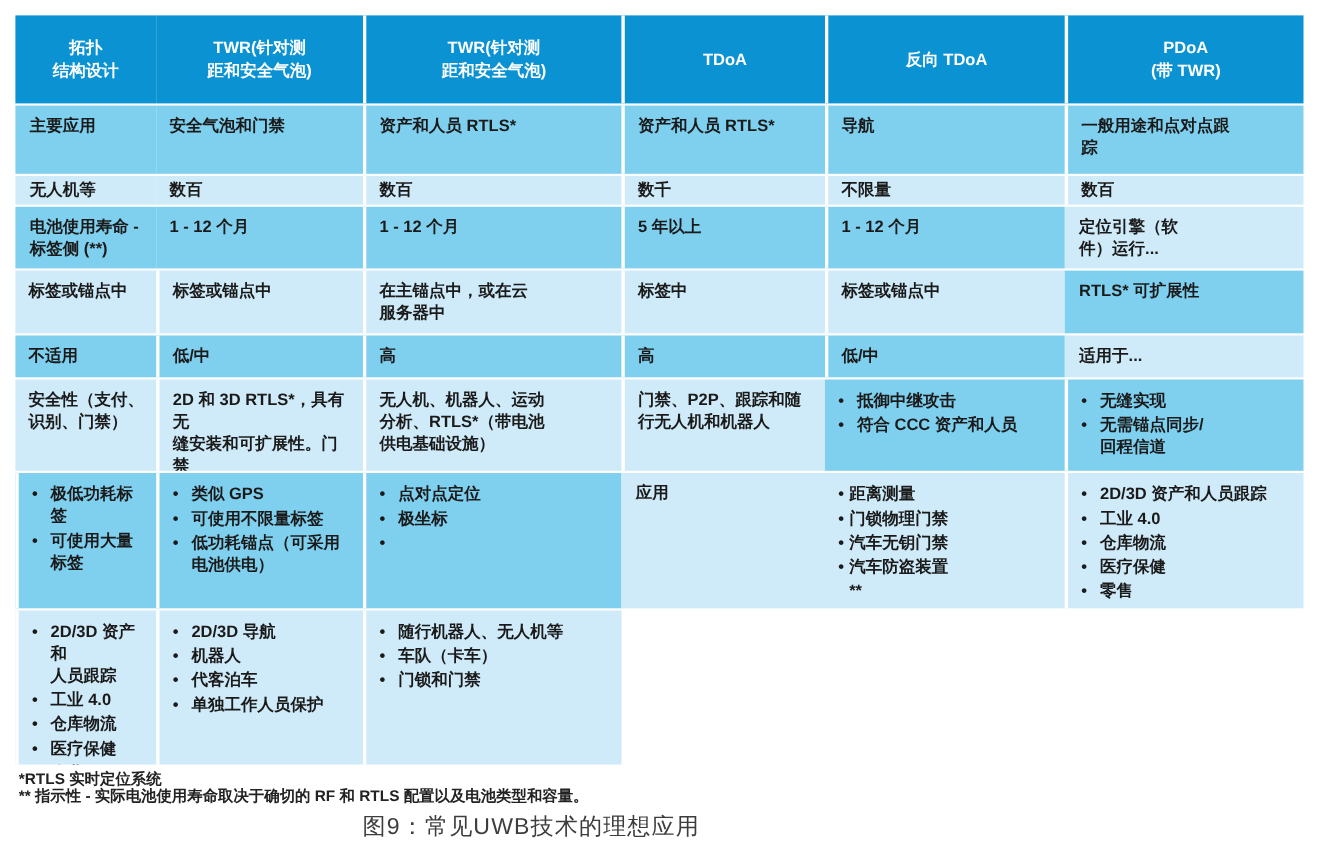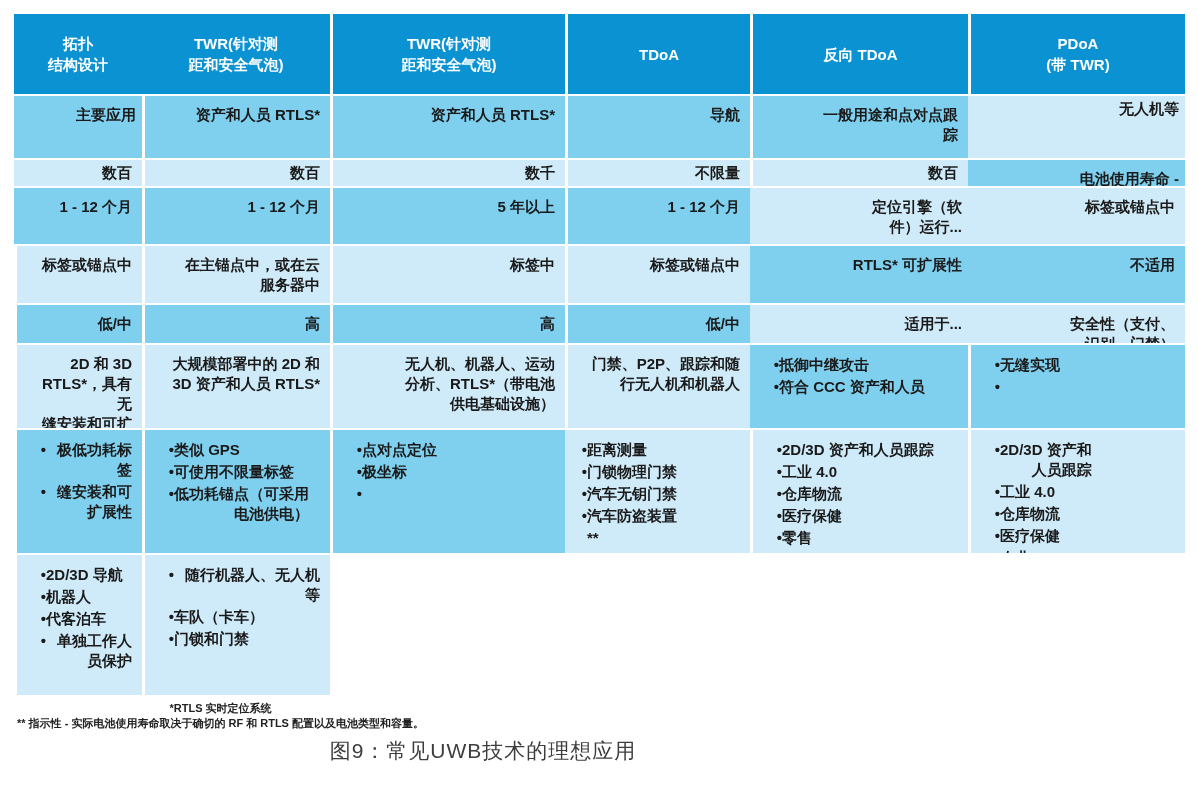--- a/index.html
+++ b/index.html
@@ -16,35 +16,35 @@
   .page{position:relative;width:1198px;height:785px;background:#fff;}
 
   .uwb-table{
     position:absolute;left:14px;top:14px;width:1171px;
     display:grid;
     grid-template-columns:128px 188px 235px 185px 218px 217px;
     grid-template-rows:80px 62px 26px 56px 57px 38px 83px 123px 140px;
     row-gap:2px;
     background:#fff;
   }
-  .cell{font-size:15px;font-weight:700;line-height:20px;overflow:hidden;text-align:right;}
+  .cell{font-size:15px;font-weight:700;line-height:20px;overflow:hidden;}
   .h{background:var(--header-bg);color:var(--header-text);display:flex;align-items:center;justify-content:center;text-align:center;white-space:pre-line;line-height:21px;}
   .m{background:var(--row-medium);}
   .p{background:var(--row-pale);}
   .c3,.c4,.c5,.c6{border-left:3px solid #ffffff;}
   .lbl{padding:9px 6px 0 13px;white-space:pre-line;}
   .val{padding:9px 10px 0 12px;white-space:pre-line;}
   .sm{padding-top:3px;}
   .list{padding-top:10px;}
   .li{display:flex;margin-bottom:2px;}
   .blt{flex:0 0 17px;}
   .tight .blt{flex:0 0 10px;}
   .lt{white-space:pre-line;}
 
-  .footnotes{position:absolute;left:17px;top:701px;font-size:11px;font-weight:700;line-height:15px;color:#222;text-align:center;}
+  .footnotes{position:absolute;left:17px;top:701px;font-size:14px;font-weight:700;line-height:15px;color:#222;}
   .caption{position:absolute;left:0;top:737px;width:966px;text-align:center;
            font-size:21px;font-weight:400;color:var(--caption);letter-spacing:1px;}
 </style>
 </head>
 <body>
 
 <div class="page">
 
   <div class="uwb-table">
 
@@ -53,20 +53,21 @@
     <div class="cell h">TWR(针对测
 距和安全气泡)</div>
     <div class="cell h c3">TWR(针对测
 距和安全气泡)</div>
     <div class="cell h c4">TDoA</div>
     <div class="cell h c5">反向 TDoA</div>
     <div class="cell h c6">PDoA
 (带 TWR)</div>
 
     <div class="cell m lbl">主要应用</div>
+    <div class="cell m val">安全气泡和门禁</div>
     <div class="cell m val c3">资产和人员 RTLS*</div>
     <div class="cell m val c4">资产和人员 RTLS*</div>
     <div class="cell m val c5">导航</div>
     <div class="cell m val c6">一般用途和点对点跟
 踪</div>
 
     <div class="cell p lbl sm">无人机等</div>
     <div class="cell p val sm">数百</div>
     <div class="cell p val sm c3">数百</div>
     <div class="cell p val sm c4">数千</div>
@@ -95,35 +96,35 @@
     <div class="cell m val c4">高</div>
     <div class="cell m val c5">高</div>
     <div class="cell m val c6">低/中</div>
 
     <div class="cell p lbl">适用于...</div>
     <div class="cell p val">安全性（支付、
 识别、门禁）</div>
     <div class="cell p val c3">2D 和 3D RTLS*，具有无
 缝安装和可扩展性。门禁
 和安全交易</div>
-    <div class="cell p val c4">大规模部署中的 2D 和
-3D 资产和人员 RTLS*</div>
     <div class="cell p val c5">无人机、机器人、运动
 分析、RTLS*（带电池
 供电基础设施）</div>
     <div class="cell p val c6">门禁、P2P、跟踪和随
 行无人机和机器人</div>
 
     <div class="cell m val list"><div class="li"><span class="blt">•</span><span class="lt">抵御中继攻击</span></div><div class="li"><span class="blt">•</span><span class="lt">符合 CCC 资产和人员</span></div></div>
-    <div class="cell m val list c3"><div class="li"><span class="blt">•</span><span class="lt">无缝实现</span></div><div class="li"><span class="blt">•</span></div></div>
-    <div class="cell m val list c4"><div class="li"><span class="blt">•</span><span class="lt">极低功耗标签</span></div><div class="li"><span class="blt">•</span><span class="lt">缝安装和可扩展性</span></div></div>
+    <div class="cell m val list c3"><div class="li"><span class="blt">•</span><span class="lt">无缝实现</span></div><div class="li"><span class="blt">•</span><span class="lt">无需锚点同步/
+回程信道</span></div></div>
+    <div class="cell m val list c4"><div class="li"><span class="blt">•</span><span class="lt">极低功耗标签</span></div><div class="li"><span class="blt">•</span><span class="lt">可使用大量标签</span></div></div>
     <div class="cell m val list c5"><div class="li"><span class="blt">•</span><span class="lt">类似 GPS</span></div><div class="li"><span class="blt">•</span><span class="lt">可使用不限量标签</span></div><div class="li"><span class="blt">•</span><span class="lt">低功耗锚点（可采用
 电池供电）</span></div></div>
     <div class="cell m val list c6"><div class="li"><span class="blt">•</span><span class="lt">点对点定位</span></div><div class="li"><span class="blt">•</span><span class="lt">极坐标</span></div><div class="li"><span class="blt">•</span></div></div>
 
+    <div class="cell p lbl">应用</div>
     <div class="cell p val list tight"><div class="li"><span class="blt">•</span><span class="lt">距离测量</span></div><div class="li"><span class="blt">•</span><span class="lt">门锁物理门禁</span></div><div class="li"><span class="blt">•</span><span class="lt">汽车无钥门禁</span></div><div class="li"><span class="blt">•</span><span class="lt">汽车防盗装置</span></div><div class="li"><span class="blt"></span><span class="lt">**</span></div></div>
     <div class="cell p val list c3"><div class="li"><span class="blt">•</span><span class="lt">2D/3D 资产和人员跟踪</span></div><div class="li"><span class="blt">•</span><span class="lt">工业 4.0</span></div><div class="li"><span class="blt">•</span><span class="lt">仓库物流</span></div><div class="li"><span class="blt">•</span><span class="lt">医疗保健</span></div><div class="li"><span class="blt">•</span><span class="lt">零售</span></div></div>
     <div class="cell p val list c4"><div class="li"><span class="blt">•</span><span class="lt">2D/3D 资产和
 人员跟踪</span></div><div class="li"><span class="blt">•</span><span class="lt">工业 4.0</span></div><div class="li"><span class="blt">•</span><span class="lt">仓库物流</span></div><div class="li"><span class="blt">•</span><span class="lt">医疗保健</span></div><div class="li"><span class="blt">•</span><span class="lt">农业</span></div></div>
     <div class="cell p val list c5"><div class="li"><span class="blt">•</span><span class="lt">2D/3D 导航</span></div><div class="li"><span class="blt">•</span><span class="lt">机器人</span></div><div class="li"><span class="blt">•</span><span class="lt">代客泊车</span></div><div class="li"><span class="blt">•</span><span class="lt">单独工作人员保护</span></div></div>
     <div class="cell p val list c6"><div class="li"><span class="blt">•</span><span class="lt">随行机器人、无人机等</span></div><div class="li"><span class="blt">•</span><span class="lt">车队（卡车）</span></div><div class="li"><span class="blt">•</span><span class="lt">门锁和门禁</span></div></div>
 
   </div>
 
   <div class="footnotes">

